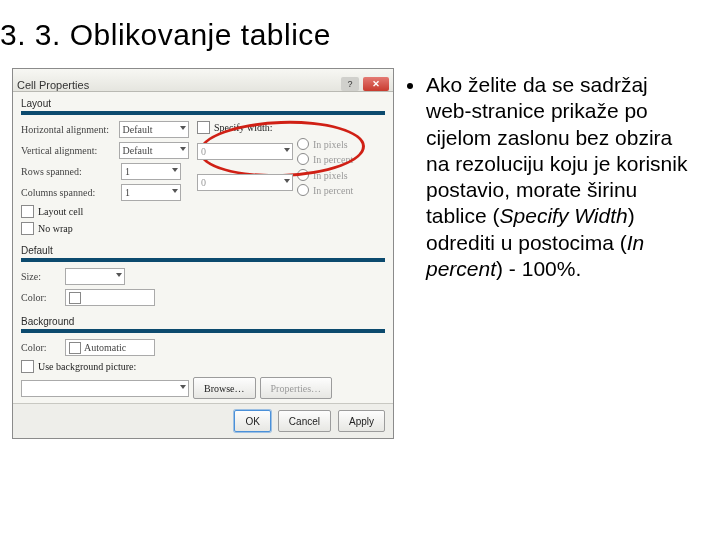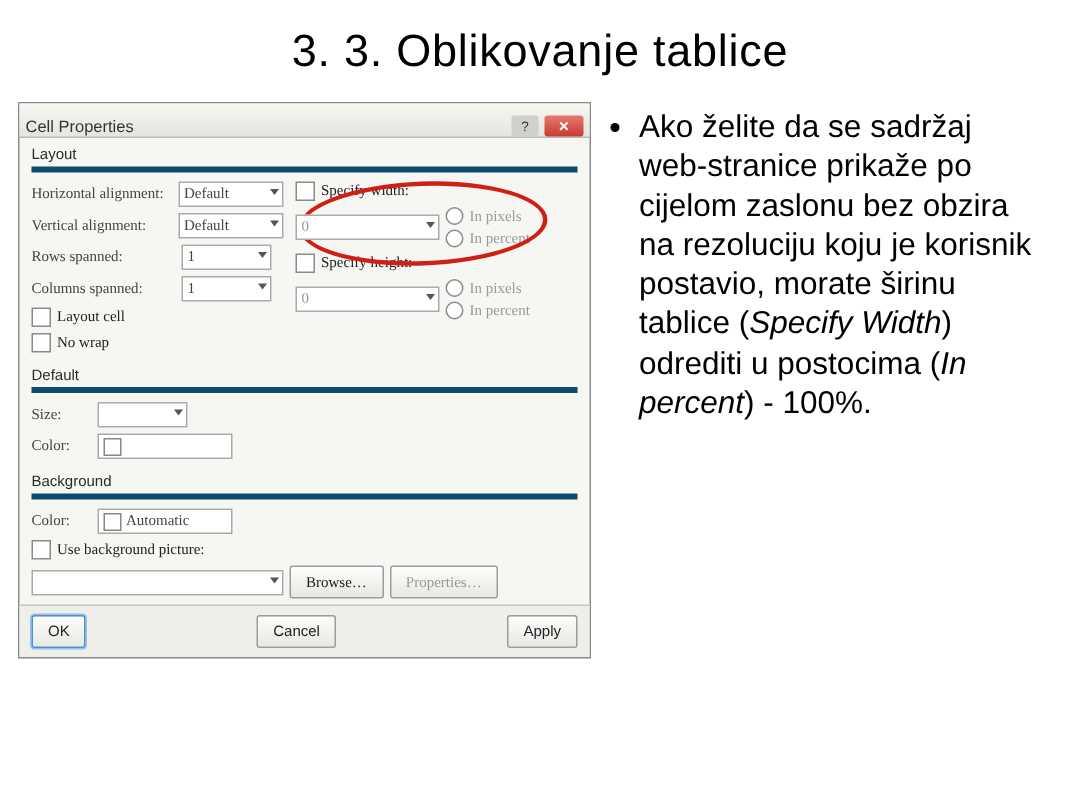--- a/index.html
+++ b/index.html
@@ -9,21 +9,21 @@
     font-family: Arial, sans-serif;
     background: #fff;
     overflow: hidden;
   }
   .slide {
     width: 720px;
     height: 540px;
     position: relative;
   }
   .title {
-    text-align: center;
+    text-align: left;
     font-size: 30px;
     font-weight: normal;
     margin: 18px 0 16px 0;
     letter-spacing: 0.5px;
   }
   .content-row {
     display: flex;
     flex-direction: row;
     padding: 0 12px;
     gap: 10px;
@@ -145,22 +145,22 @@
     align-items:center;
     font-size:10px;
     border-radius:2px;
   }
   .btn.disabled { color:#9a9a9a; }
   .btn.primary { border-color:#4a90d9; box-shadow:0 0 0 1px rgba(74,144,217,.5);}
   .button-bar {
     border-top:1px solid #c8c8c2;
     background:#eeeeea;
     display:flex;
-    justify-content:space-between;
-    gap:20px;
+    justify-content:flex-end;
+    gap:7px;
     padding:6px 8px;
     margin-top:4px;
   }
   .layout-grid {
     display:grid;
     grid-template-columns: 168px 1fr;
     gap:4px 8px;
   }
   .layout-left { display:flex;flex-direction:column;gap:4px; }
   .layout-width-block { display:flex;flex-direction:column;gap:4px; }
@@ -239,24 +239,20 @@
                     <span class="radio"></span>
                     <span>In pixels</span>
                   </span>
                 <span class="wrow dim">
                     <span class="radio"></span>
                     <span>In percent</span>
                   </span>
               </span>
             </div>
             <div class="wrow">
-              <span class="checkbox"></span>
-              <span>Specify height:</span>
-            </div>
-            <div class="wrow">
               <span class="numspin wide dim">0</span>
               <span class="right-col">
                 <span class="wrow dim">
                     <span class="radio"></span>
                     <span>In pixels</span>
                   </span>
                 <span class="wrow dim">
                     <span class="radio"></span>
                     <span>In percent</span>
                   </span>

